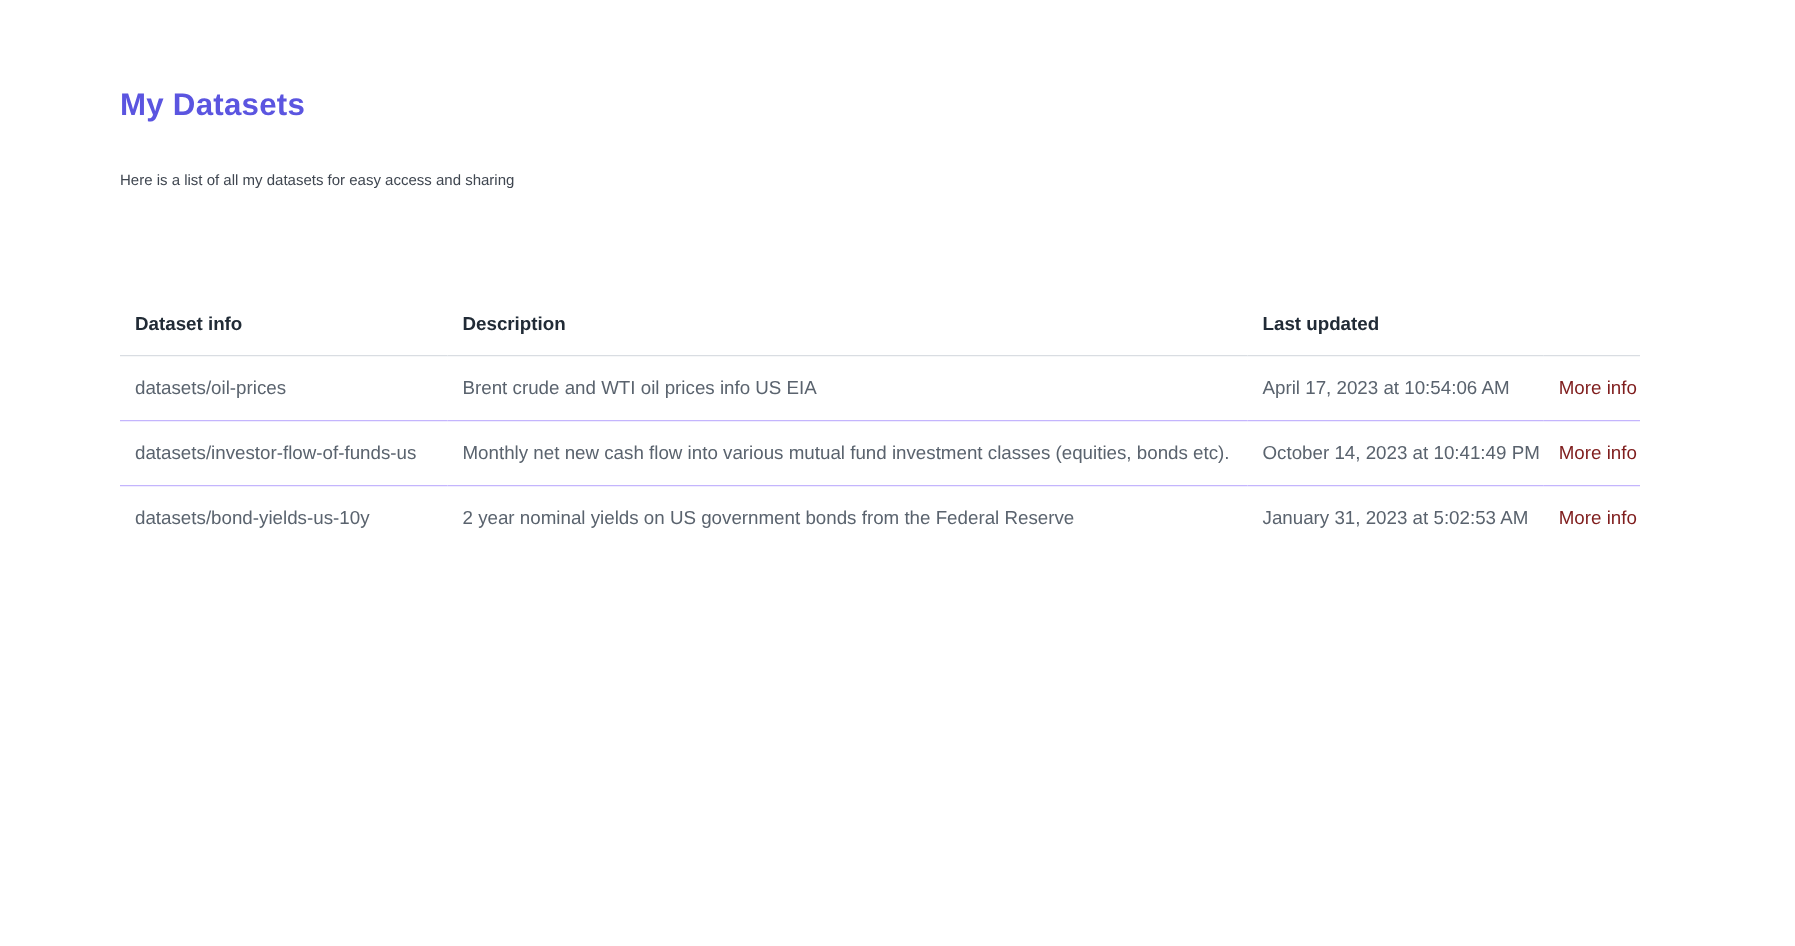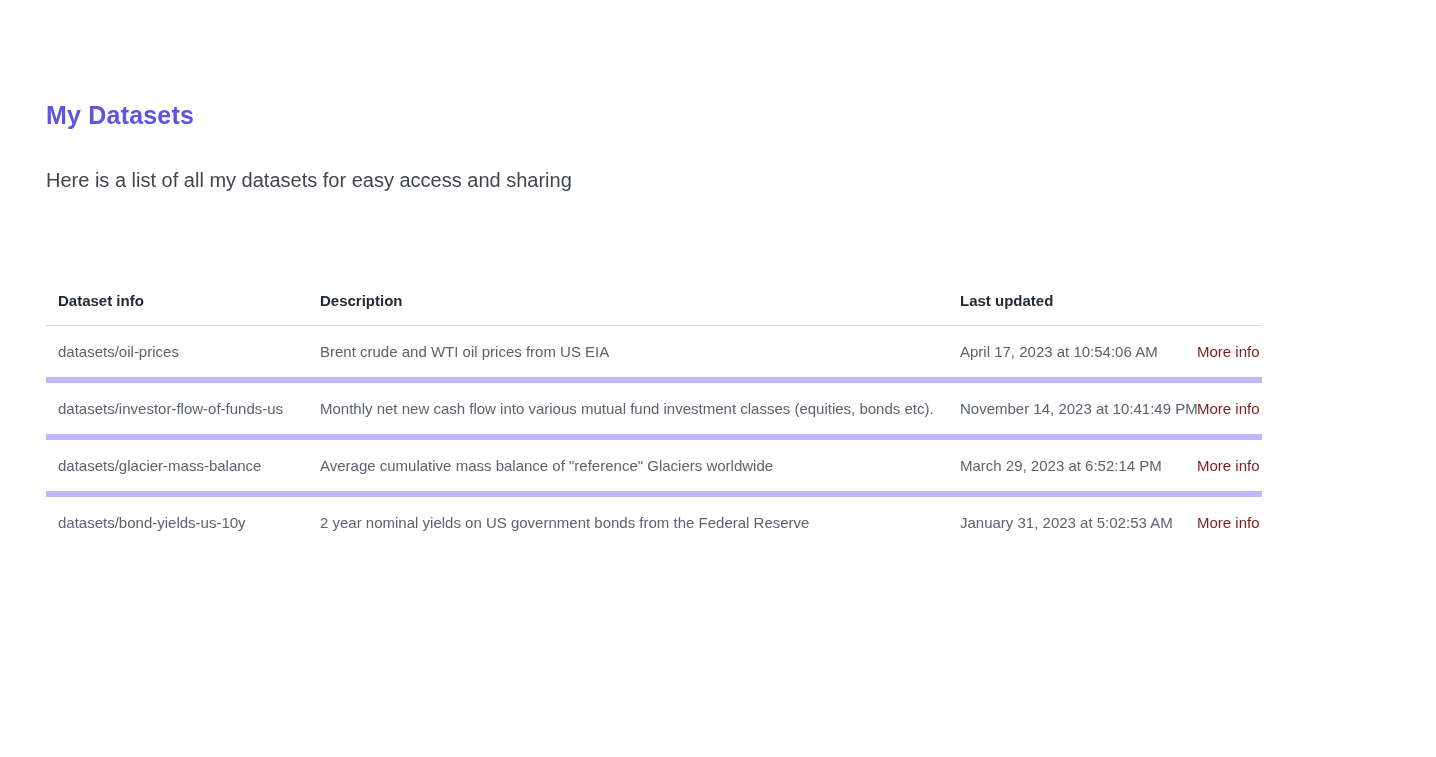--- a/index.html
+++ b/index.html
@@ -3,34 +3,34 @@
 <meta charset="utf-8">
 <style>
   * { box-sizing: border-box; margin: 0; padding: 0; }
   html, body {
     width: 1436px;
     height: 757px;
     background: #ffffff;
     font-family: "Liberation Sans", "DejaVu Sans", sans-serif;
   }
   .page {
-    margin-left: 46px;
+    margin-left: 96px;
     width: 1216px;
-    padding-top: 100px;
+    padding-top: 69px;
   }
   h1.page-title {
     font-size: 25px;
     font-weight: 700;
     line-height: 1.2;
     color: #5b55e0;
     margin-bottom: 38px;
     letter-spacing: 0.2px;
   }
   p.page-subtitle {
-    font-size: 20px;
+    font-size: 12px;
     color: #3f4650;
     line-height: 1.2;
   }
   table.datasets-table {
     margin-top: 86px;
     width: 1216px;
     border-collapse: collapse;
     table-layout: fixed;
   }
   .datasets-table th {
@@ -42,21 +42,21 @@
     border-bottom: 1px solid #d9dde2;
   }
   .datasets-table td {
     font-size: 15px;
     color: #5a636e;
     padding: 15px 12px;
     vertical-align: middle;
     line-height: 1.4;
   }
   .datasets-table tbody tr {
-    border-bottom: 6px solid #c4b5fd;
+    border-bottom: 1px solid #c4b5fd;
   }
   .datasets-table tbody tr:last-child {
     border-bottom: none;
   }
   td.col-date { white-space: nowrap; }
   td.col-action a {
     color: #7f1d1d;
     text-decoration: none;
     cursor: pointer;
     white-space: nowrap;
@@ -82,34 +82,28 @@
       <tr>
         <th>Dataset info</th>
         <th>Description</th>
         <th>Last updated</th>
         <th></th>
       </tr>
     </thead>
     <tbody>
       <tr>
         <td>datasets/oil-prices</td>
-        <td>Brent crude and WTI oil prices from US EIA</td>
+        <td>Brent crude and WTI oil prices info US EIA</td>
         <td class="col-date">April 17, 2023 at 10:54:06 AM</td>
         <td class="col-action"><a href="#">More info</a></td>
       </tr>
       <tr>
         <td>datasets/investor-flow-of-funds-us</td>
         <td>Monthly net new cash flow into various mutual fund investment classes (equities, bonds etc).</td>
-        <td class="col-date">November 14, 2023 at 10:41:49 PM</td>
-        <td class="col-action"><a href="#">More info</a></td>
-      </tr>
-      <tr>
-        <td>datasets/glacier-mass-balance</td>
-        <td>Average cumulative mass balance of "reference" Glaciers worldwide</td>
-        <td class="col-date">March 29, 2023 at 6:52:14 PM</td>
+        <td class="col-date">October 14, 2023 at 10:41:49 PM</td>
         <td class="col-action"><a href="#">More info</a></td>
       </tr>
       <tr>
         <td>datasets/bond-yields-us-10y</td>
         <td>2 year nominal yields on US government bonds from the Federal Reserve</td>
         <td class="col-date">January 31, 2023 at 5:02:53 AM</td>
         <td class="col-action"><a href="#">More info</a></td>
       </tr>
     </tbody>
   </table>

